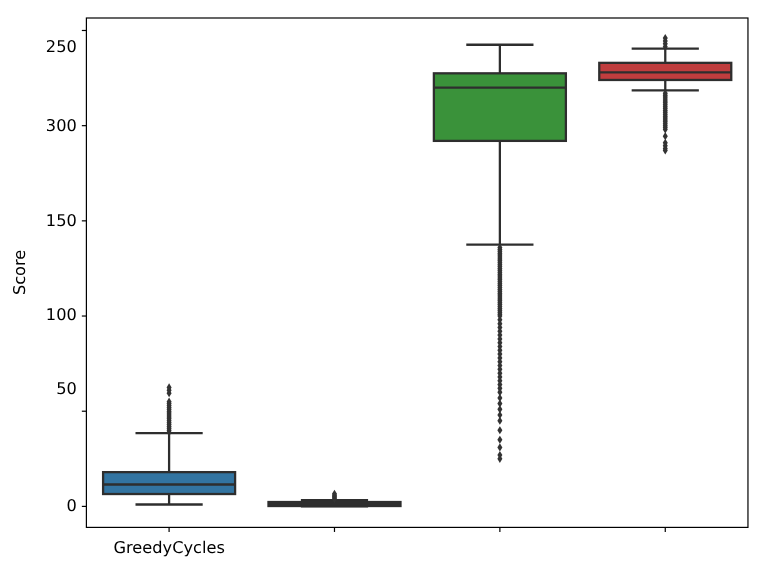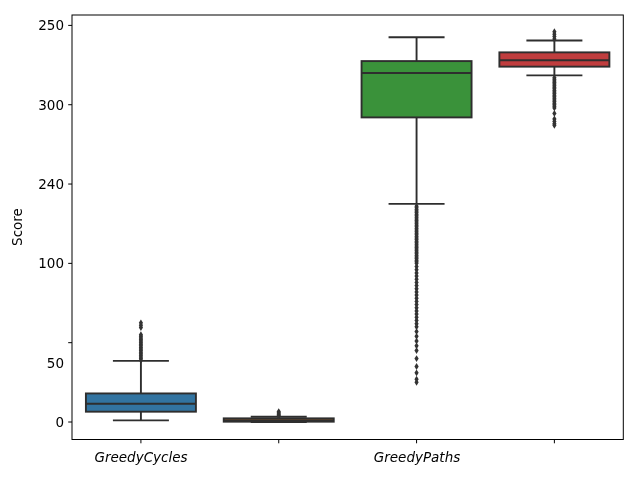--- a/index.html
+++ b/index.html
@@ -27,21 +27,20 @@
   }
   .y-tick-label {
     left: 18px;
     width: 46px;
     text-align: right;
   }
   .x-tick-label {
     transform: translateX(-50%);
     top: 449px;
     text-align: center;
-    font-style: italic;
   }
   .y-axis-label {
     position: absolute;
     left: 17px;
     top: 227px;
     font-size: 13.5px;
     color: #000000;
     transform: translate(-50%, -50%) rotate(-90deg);
     white-space: nowrap;
   }
@@ -205,21 +204,20 @@
       <line x1="72" y1="25.399999999999977" x2="68.2" y2="25.399999999999977" stroke="#000000" stroke-width="1" stroke-linecap="butt"></line>
       <line x1="140.9125" y1="439.5" x2="140.9125" y2="443.3" stroke="#000000" stroke-width="1" stroke-linecap="butt"></line>
       <line x1="278.73749999999995" y1="439.5" x2="278.73749999999995" y2="443.3" stroke="#000000" stroke-width="1" stroke-linecap="butt"></line>
       <line x1="416.5625" y1="439.5" x2="416.5625" y2="443.3" stroke="#000000" stroke-width="1" stroke-linecap="butt"></line>
       <line x1="554.3874999999999" y1="439.5" x2="554.3874999999999" y2="443.3" stroke="#000000" stroke-width="1" stroke-linecap="butt"></line>
     </svg>
 
   <span class="y-axis-label">Score</span>
 
   <span class="tick-label y-tick-label" style="top:414px">0</span>
-  <span class="tick-label y-tick-label" style="top:355px">50</span>
+  <span class="tick-label y-tick-label" style="top:316px">50</span>
   <span class="tick-label y-tick-label" style="top:255px">100</span>
-  <span class="tick-label y-tick-label" style="top:176px">240</span>
+  <span class="tick-label y-tick-label" style="top:176px">150</span>
   <span class="tick-label y-tick-label" style="top:97px">300</span>
-  <span class="tick-label y-tick-label" style="top:17px">250</span>
+  <span class="tick-label y-tick-label" style="top:31px">250</span>
 
   <span class="tick-label x-tick-label" style="left:141px">GreedyCycles</span>
-  <span class="tick-label x-tick-label" style="left:417px">GreedyPaths</span>
 </div>
 
 </body></html>

